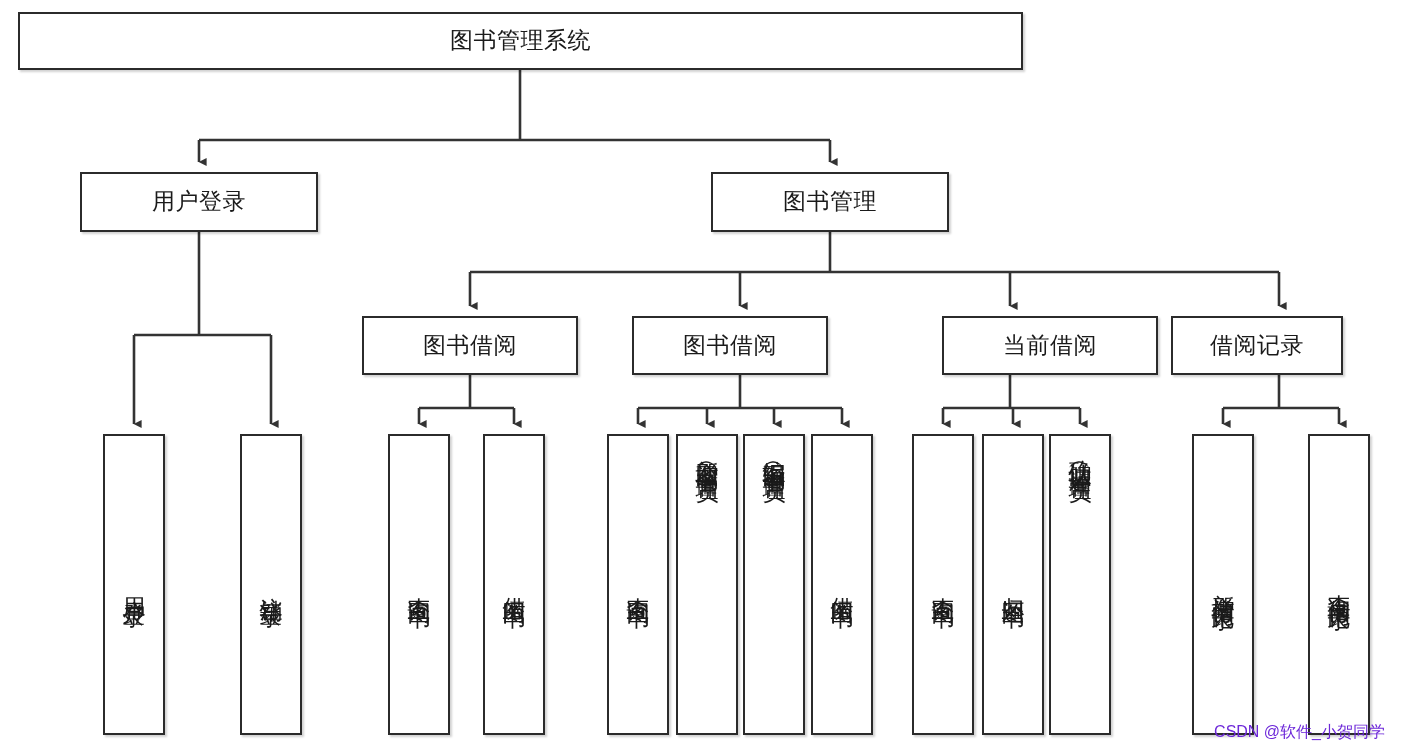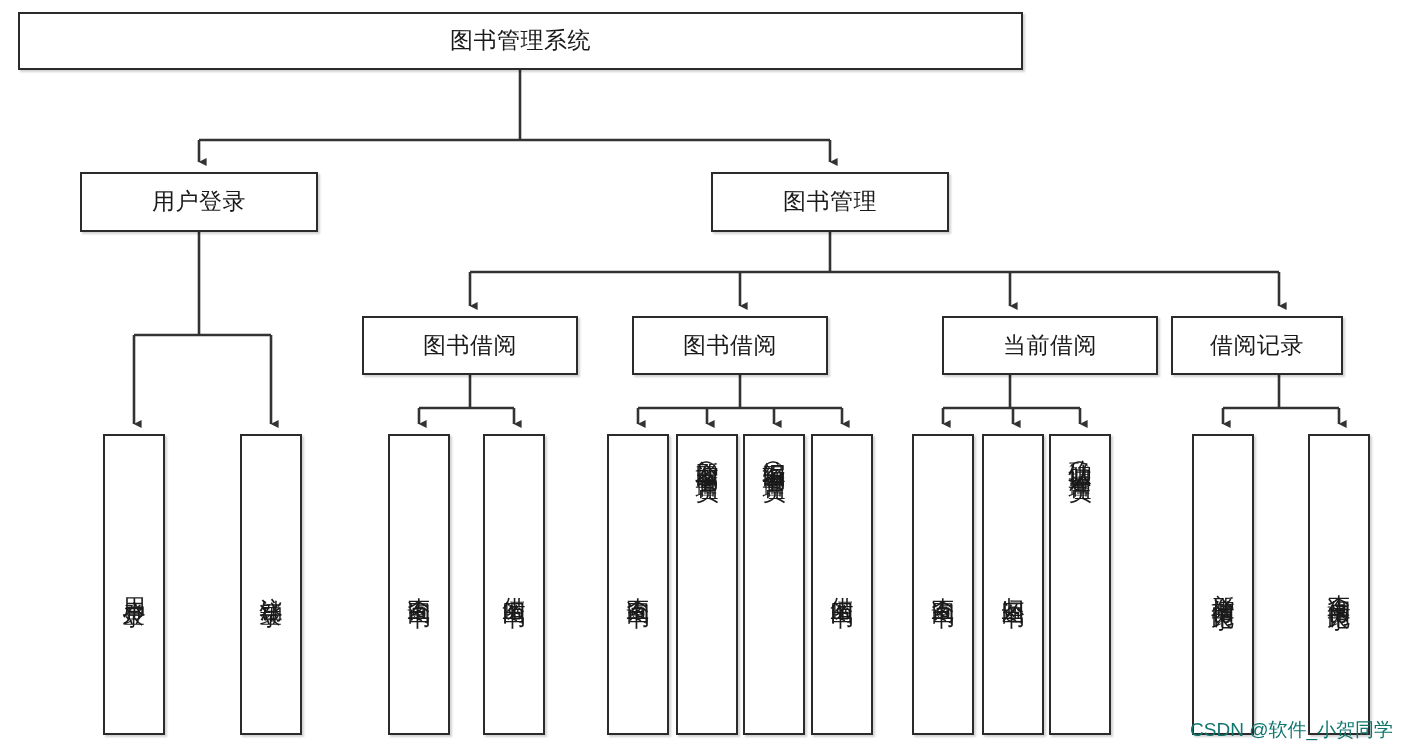--- a/index.html
+++ b/index.html
@@ -51,24 +51,24 @@
     text-orientation: upright;
     font-size: 23px;
     letter-spacing: 3px;
   }
   .node.vert.centered {
     align-items: center;
     padding-top: 0;
   }
   #watermark {
     position: absolute;
-    right: 12px;
+    right: 20px;
     bottom: 4px;
-    font-size: 19px;
-    color: #0f766e;
+    font-size: 16px;
+    color: #6d28d9;
     z-index: 5;
     white-space: nowrap;
   }
 </style>
 </head>
 <body>
 
 <div id="canvas">
 
   <svg id="connectors" viewBox="0 0 1405 747" xmlns="http://www.w3.org/2000/svg">

